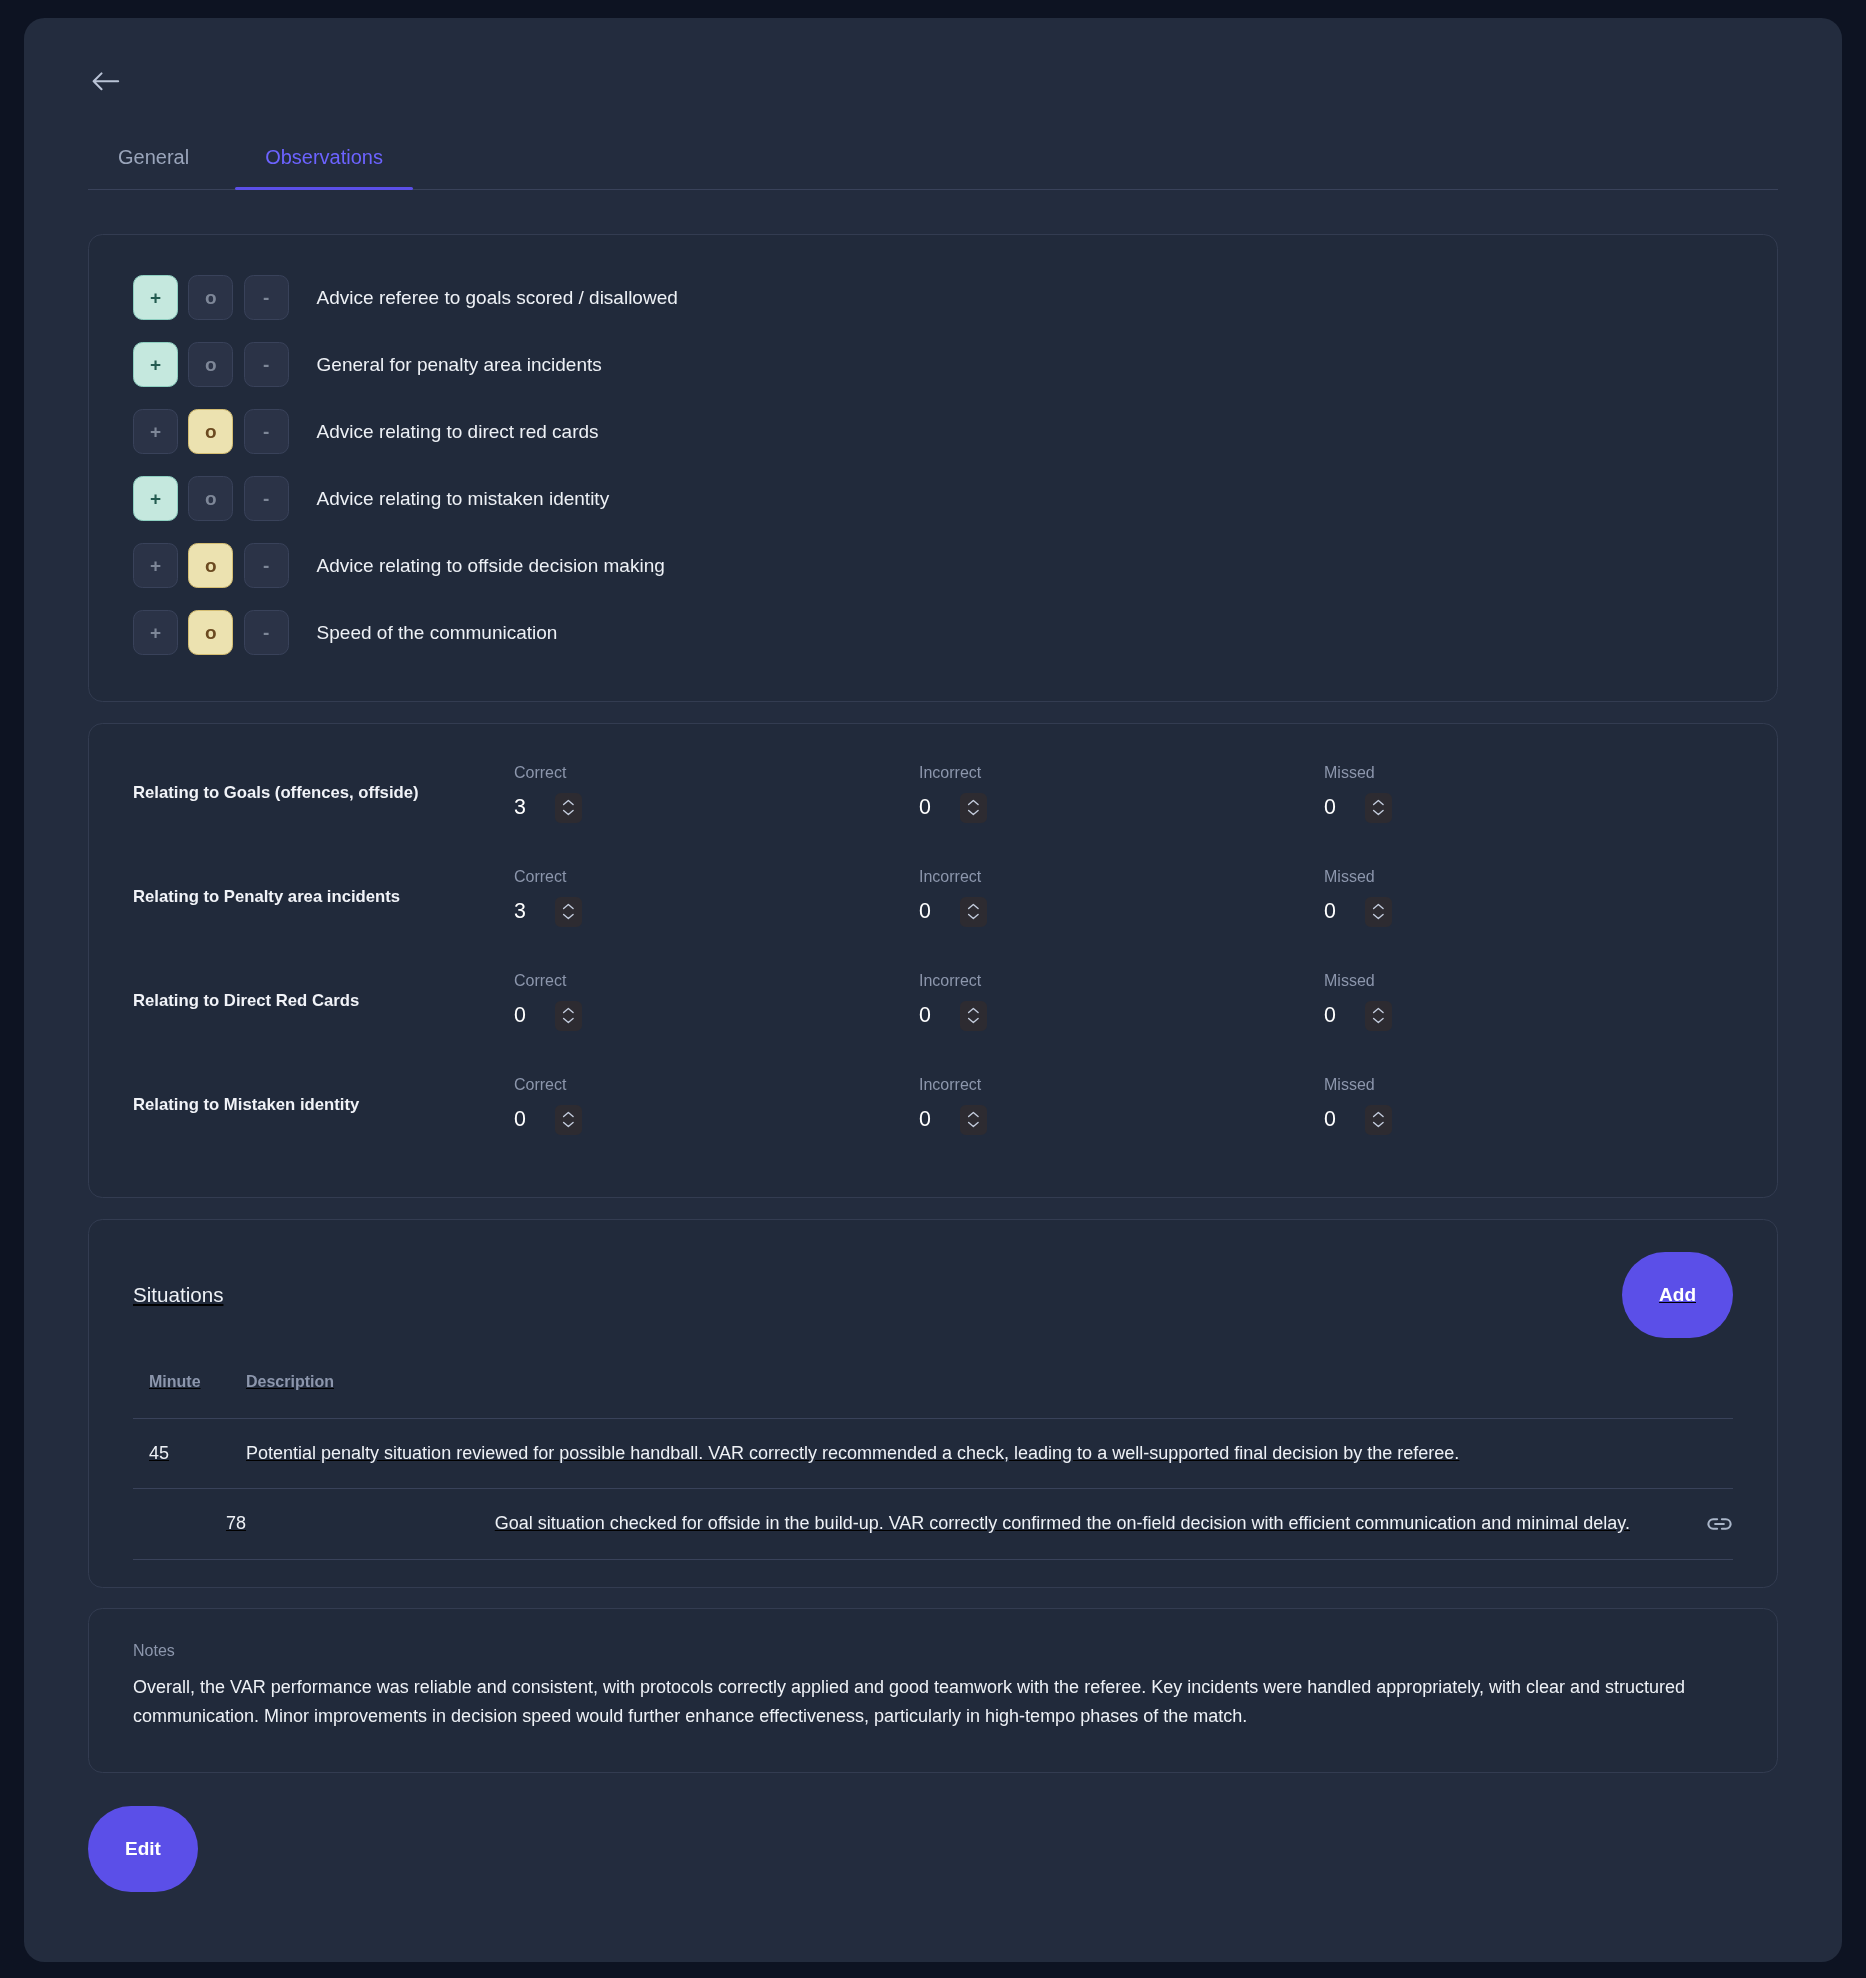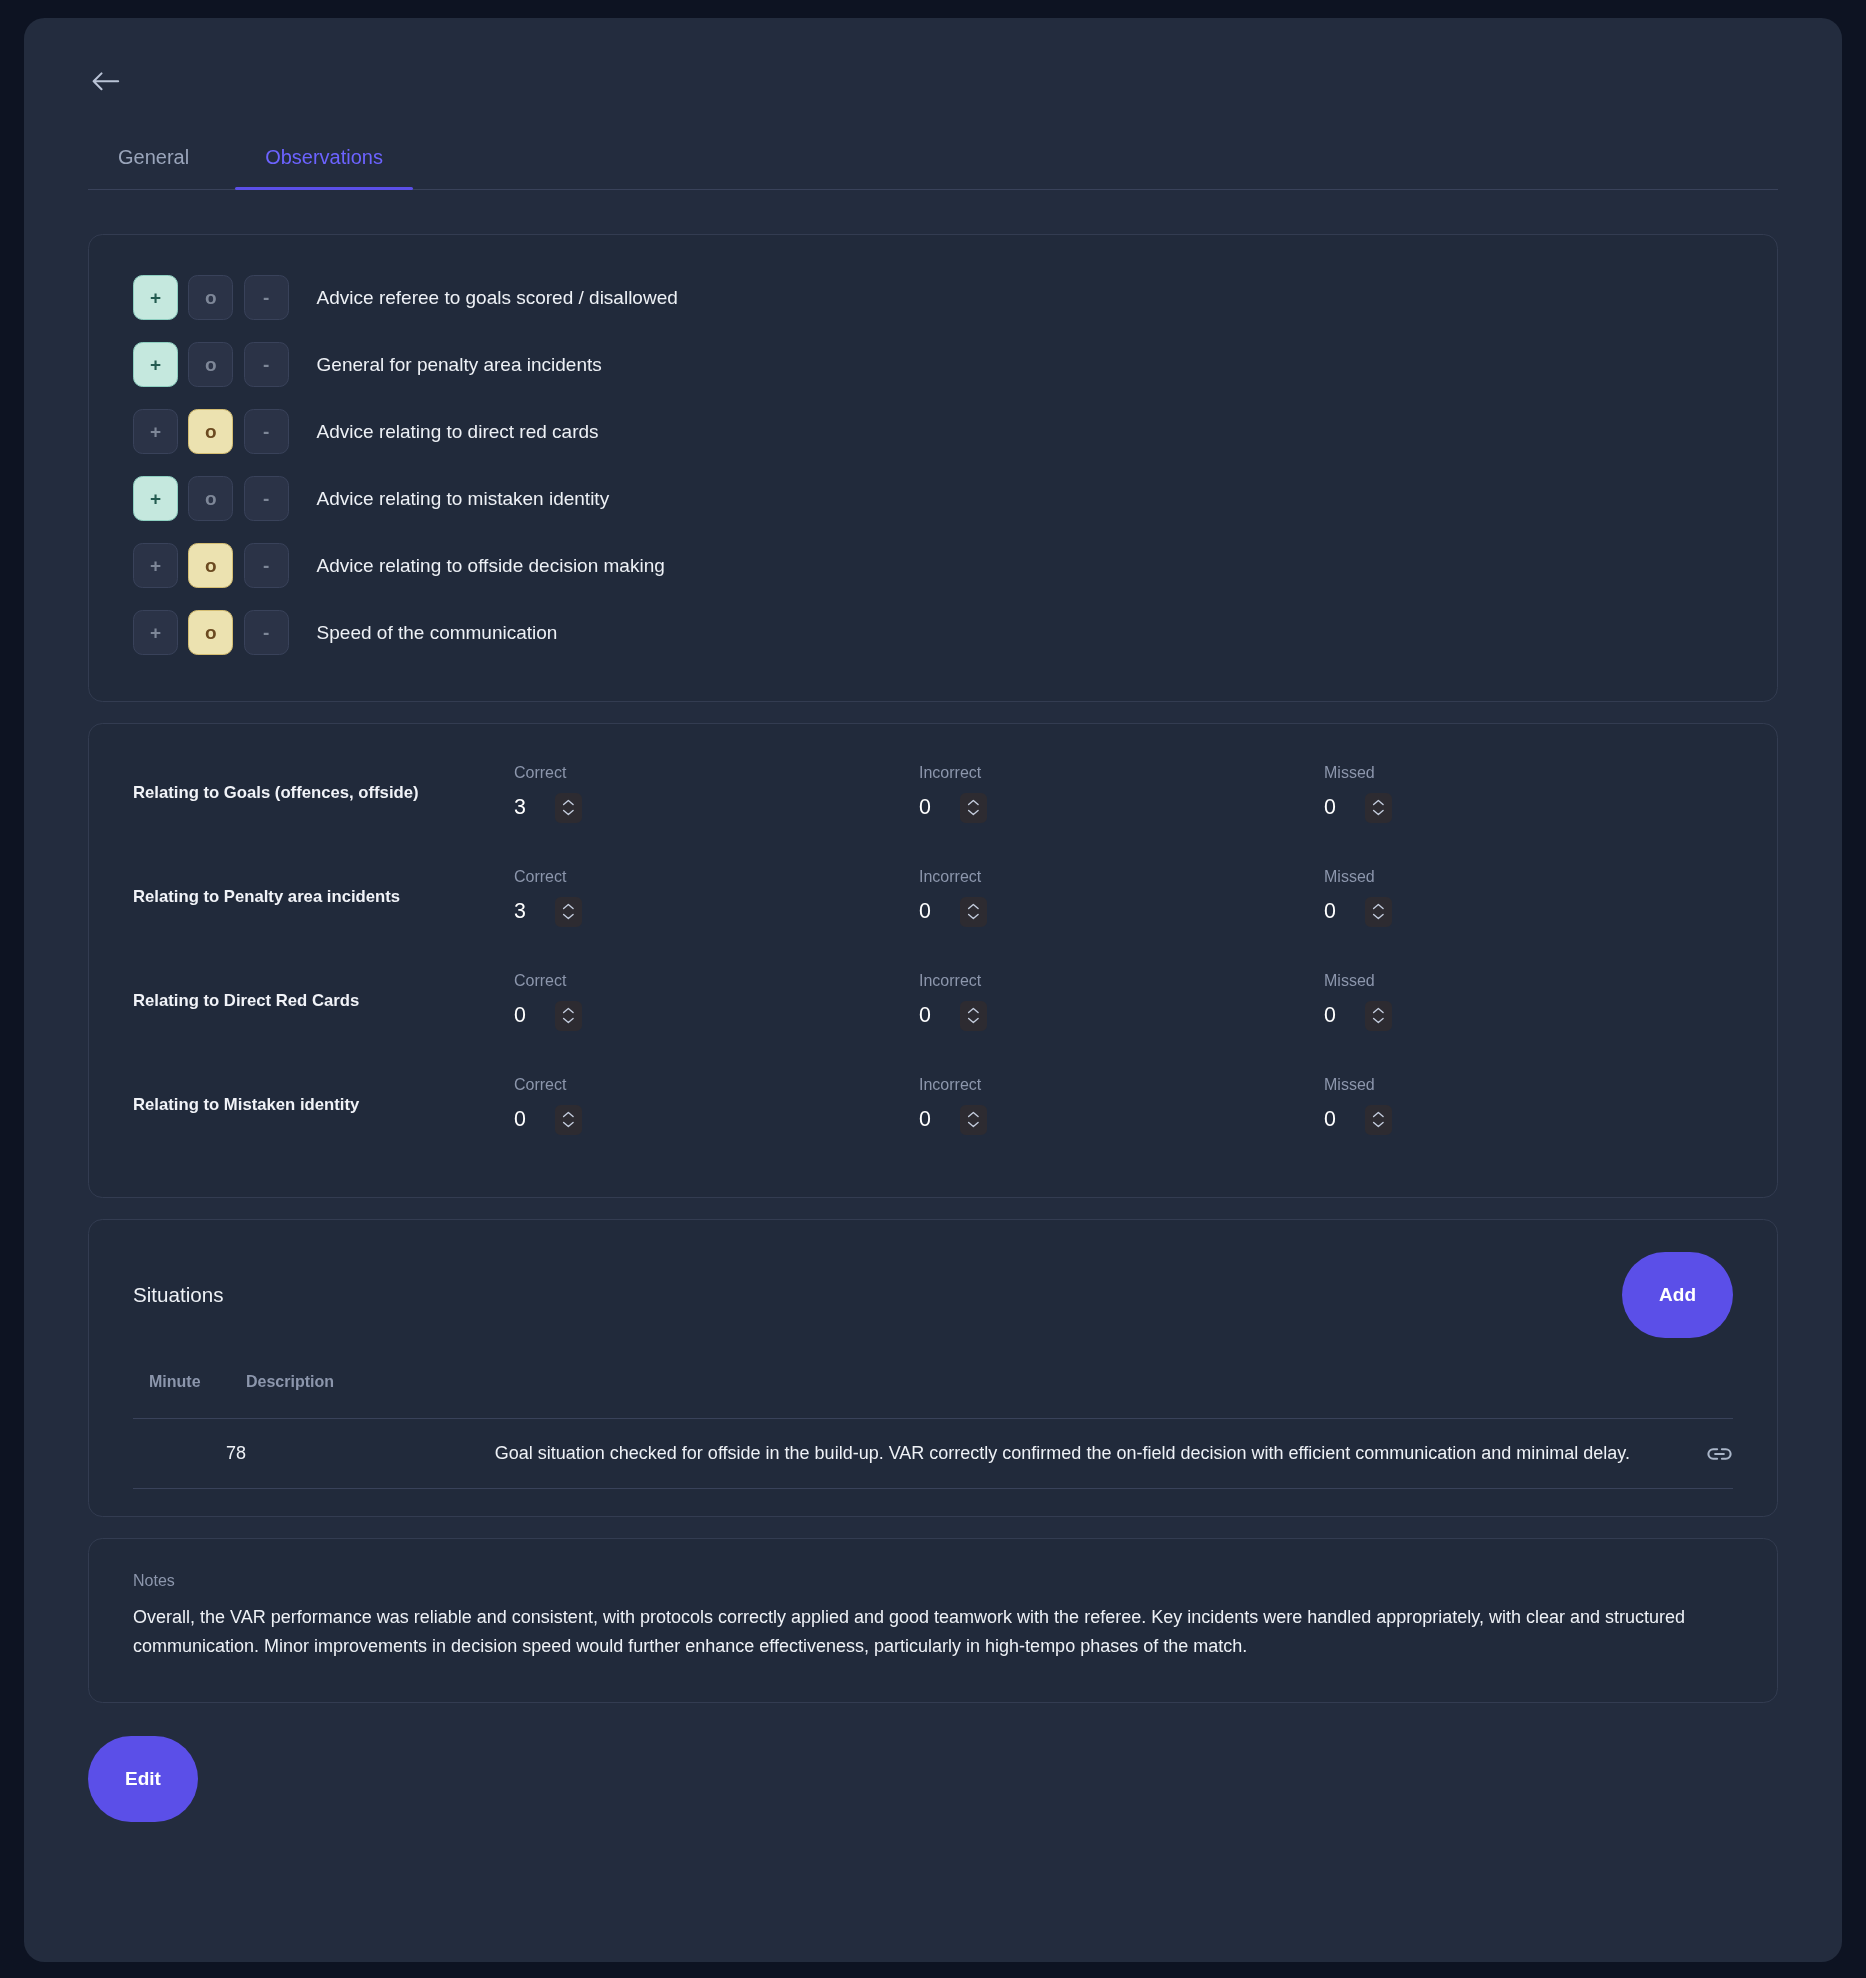--- a/index.html
+++ b/index.html
@@ -37,21 +37,21 @@
 
   
   .card {
     margin-top: 44px;
     border: 1.2px solid #333c51;
     border-radius: 14.3px;
     background: #212a3b;
   }
   #ratings-card { padding: 29px 44px 35px 44px; }
   #counters-card { padding: 17.5px 44px 40px 44px; margin-top: 20.6px; }
-  #situations-card { padding: 32px 44px 27px 44px; margin-top: 20.6px; }
+  #situations-card { padding: 32px 44px 27px 44px; margin-top: 20.6px; text-decoration: underline; }
   #notes-card { padding: 33px 61px 41px 44px; margin-top: 20.6px; }
 
   
   .rating-row { display: flex; align-items: center; height: 67px; }
   .rating-btns { display: flex; gap: 10.3px; }
   .rbtn {
     width: 45px; height: 45px;
     border-radius: 9.5px;
     display: flex; align-items: center; justify-content: center;
     font-size: 19px; font-weight: bold;
@@ -374,20 +374,25 @@
       </div>
       <table class="sit-table">
         <thead>
           <tr>
             <th class="c-min">Minute</th>
             <th>Description</th>
             <th class="c-act"></th>
           </tr>
         </thead>
         <tbody>
+          <tr>
+            <td class="c-min">45</td>
+            <td class="c-desc">Potential penalty situation reviewed for possible handball. VAR correctly recommended a check, leading to a well-supported final decision by the referee.</td>
+            <td></td>
+          </tr>
           <tr class="last">
             <td class="c-min">78</td>
             <td class="c-desc">Goal situation checked for offside in the build-up. VAR correctly confirmed the on-field decision with efficient communication and minimal delay.</td>
             <td>
               <div class="link-icon">
                 <svg width="27" height="16" viewBox="0 0 34 20" fill="none">
                   <path d="M14 4H9a6 6 0 0 0 0 12h5" stroke="#aab6c9" stroke-width="2.6" stroke-linecap="round"></path>
                   <path d="M20 4h5a6 6 0 0 1 0 12h-5" stroke="#aab6c9" stroke-width="2.6" stroke-linecap="round"></path>
                   <path d="M11.5 10h11" stroke="#aab6c9" stroke-width="2.6" stroke-linecap="round"></path>
                 </svg>

